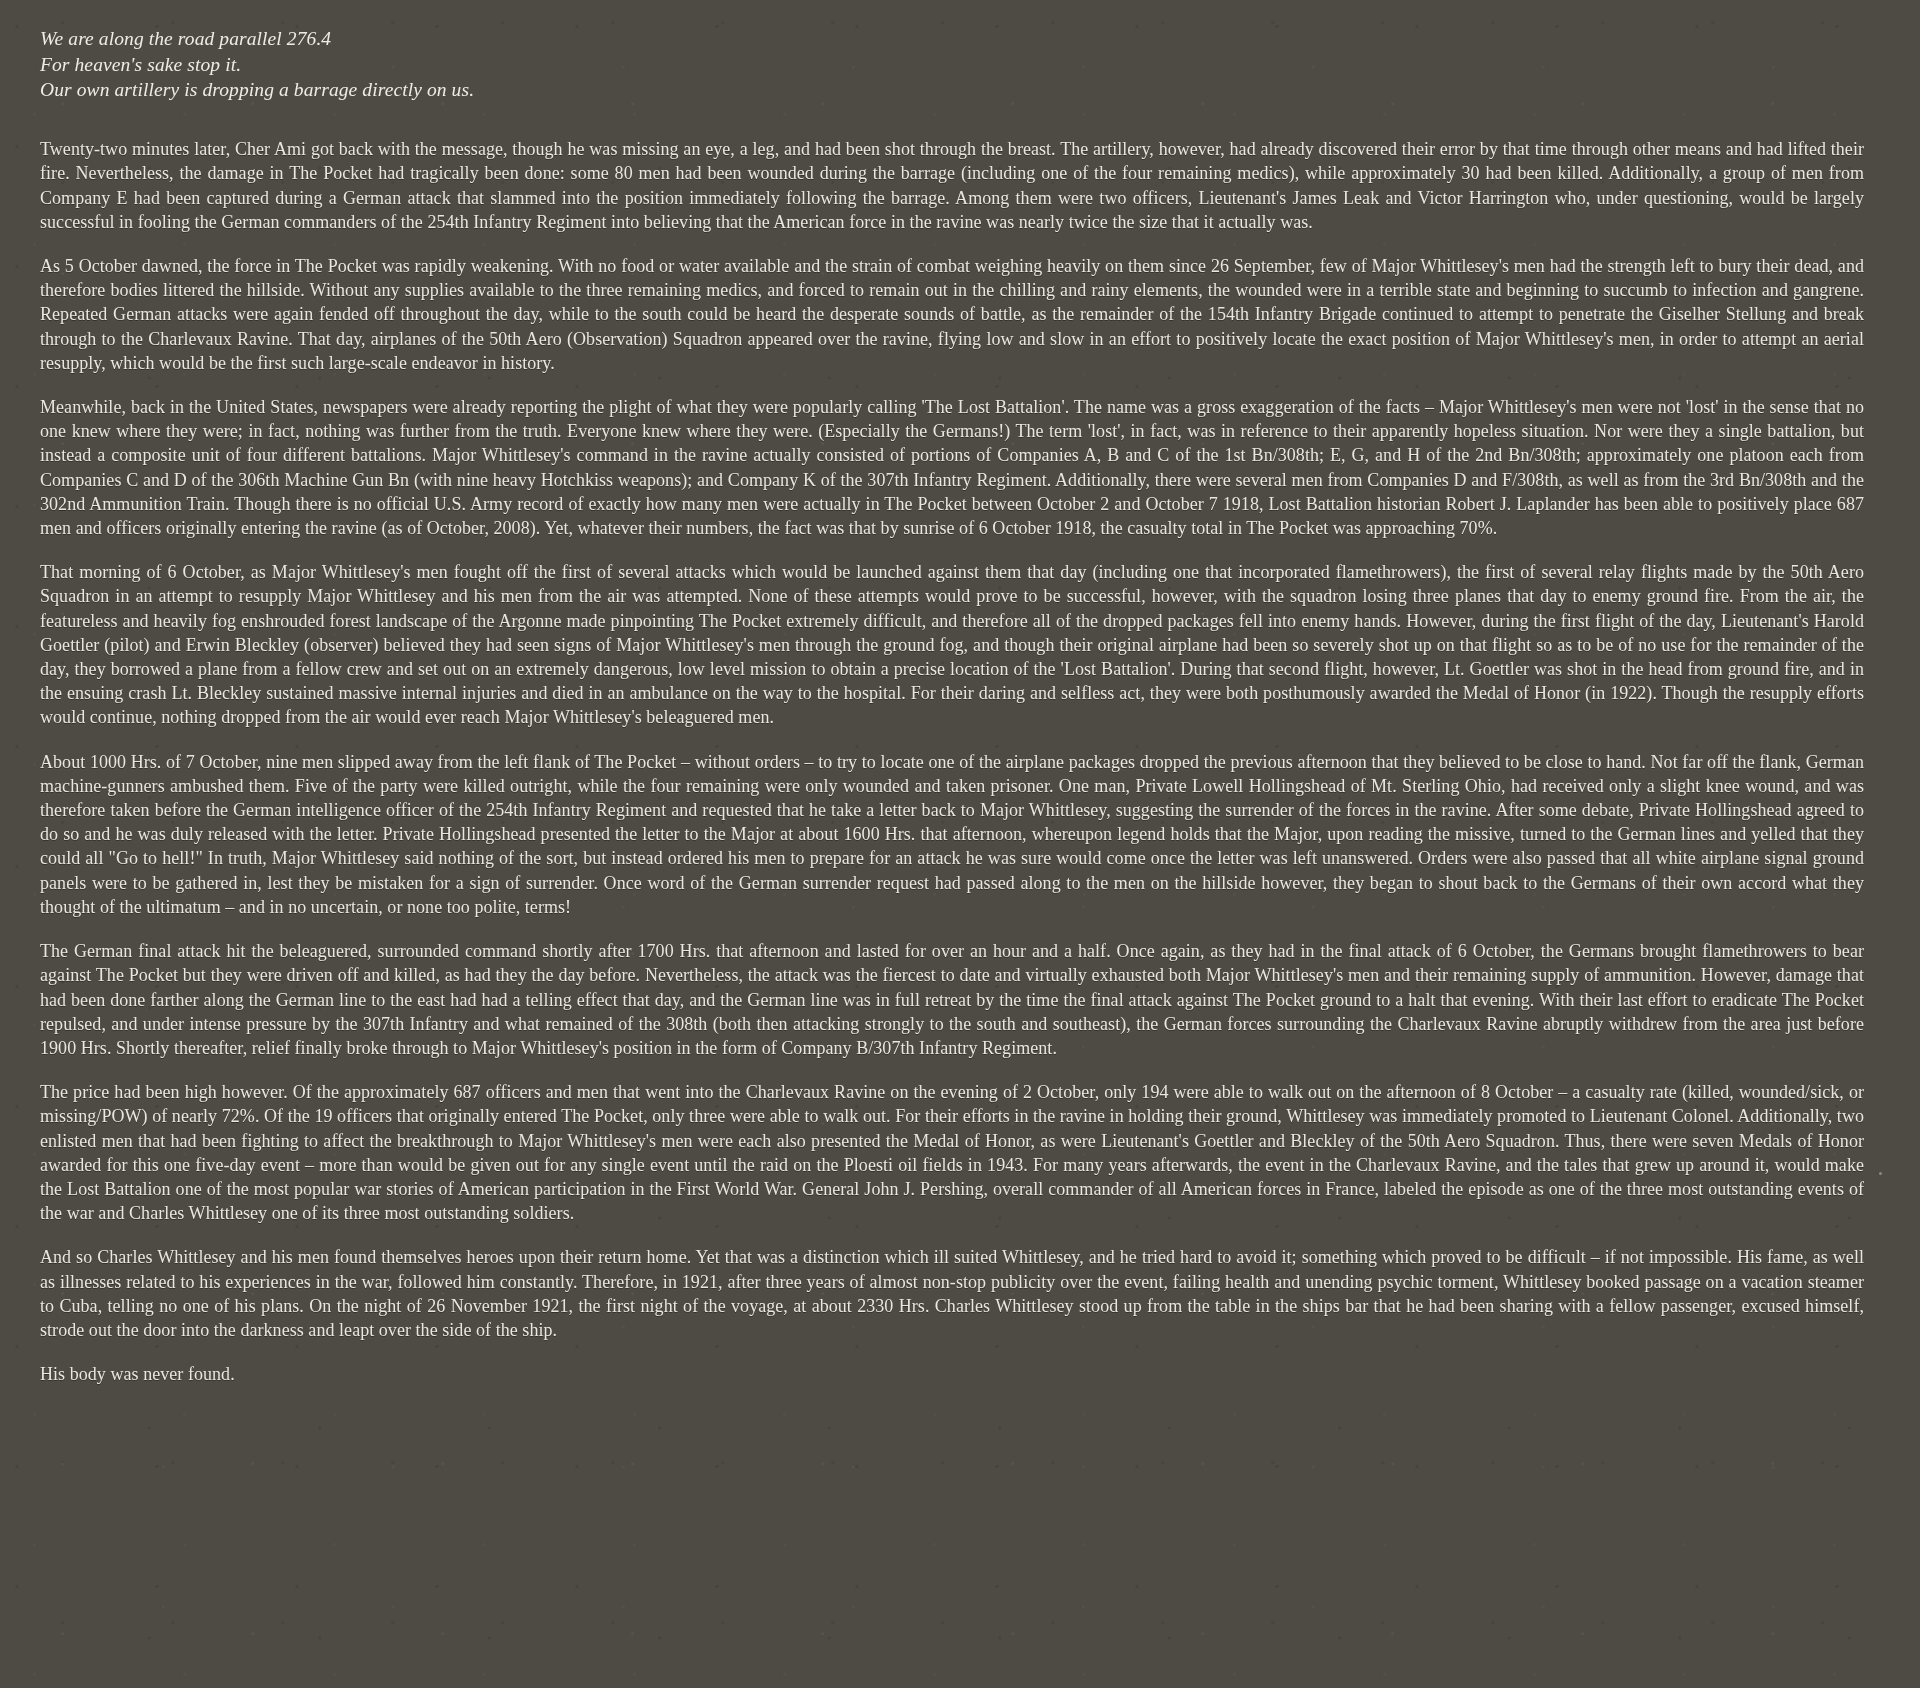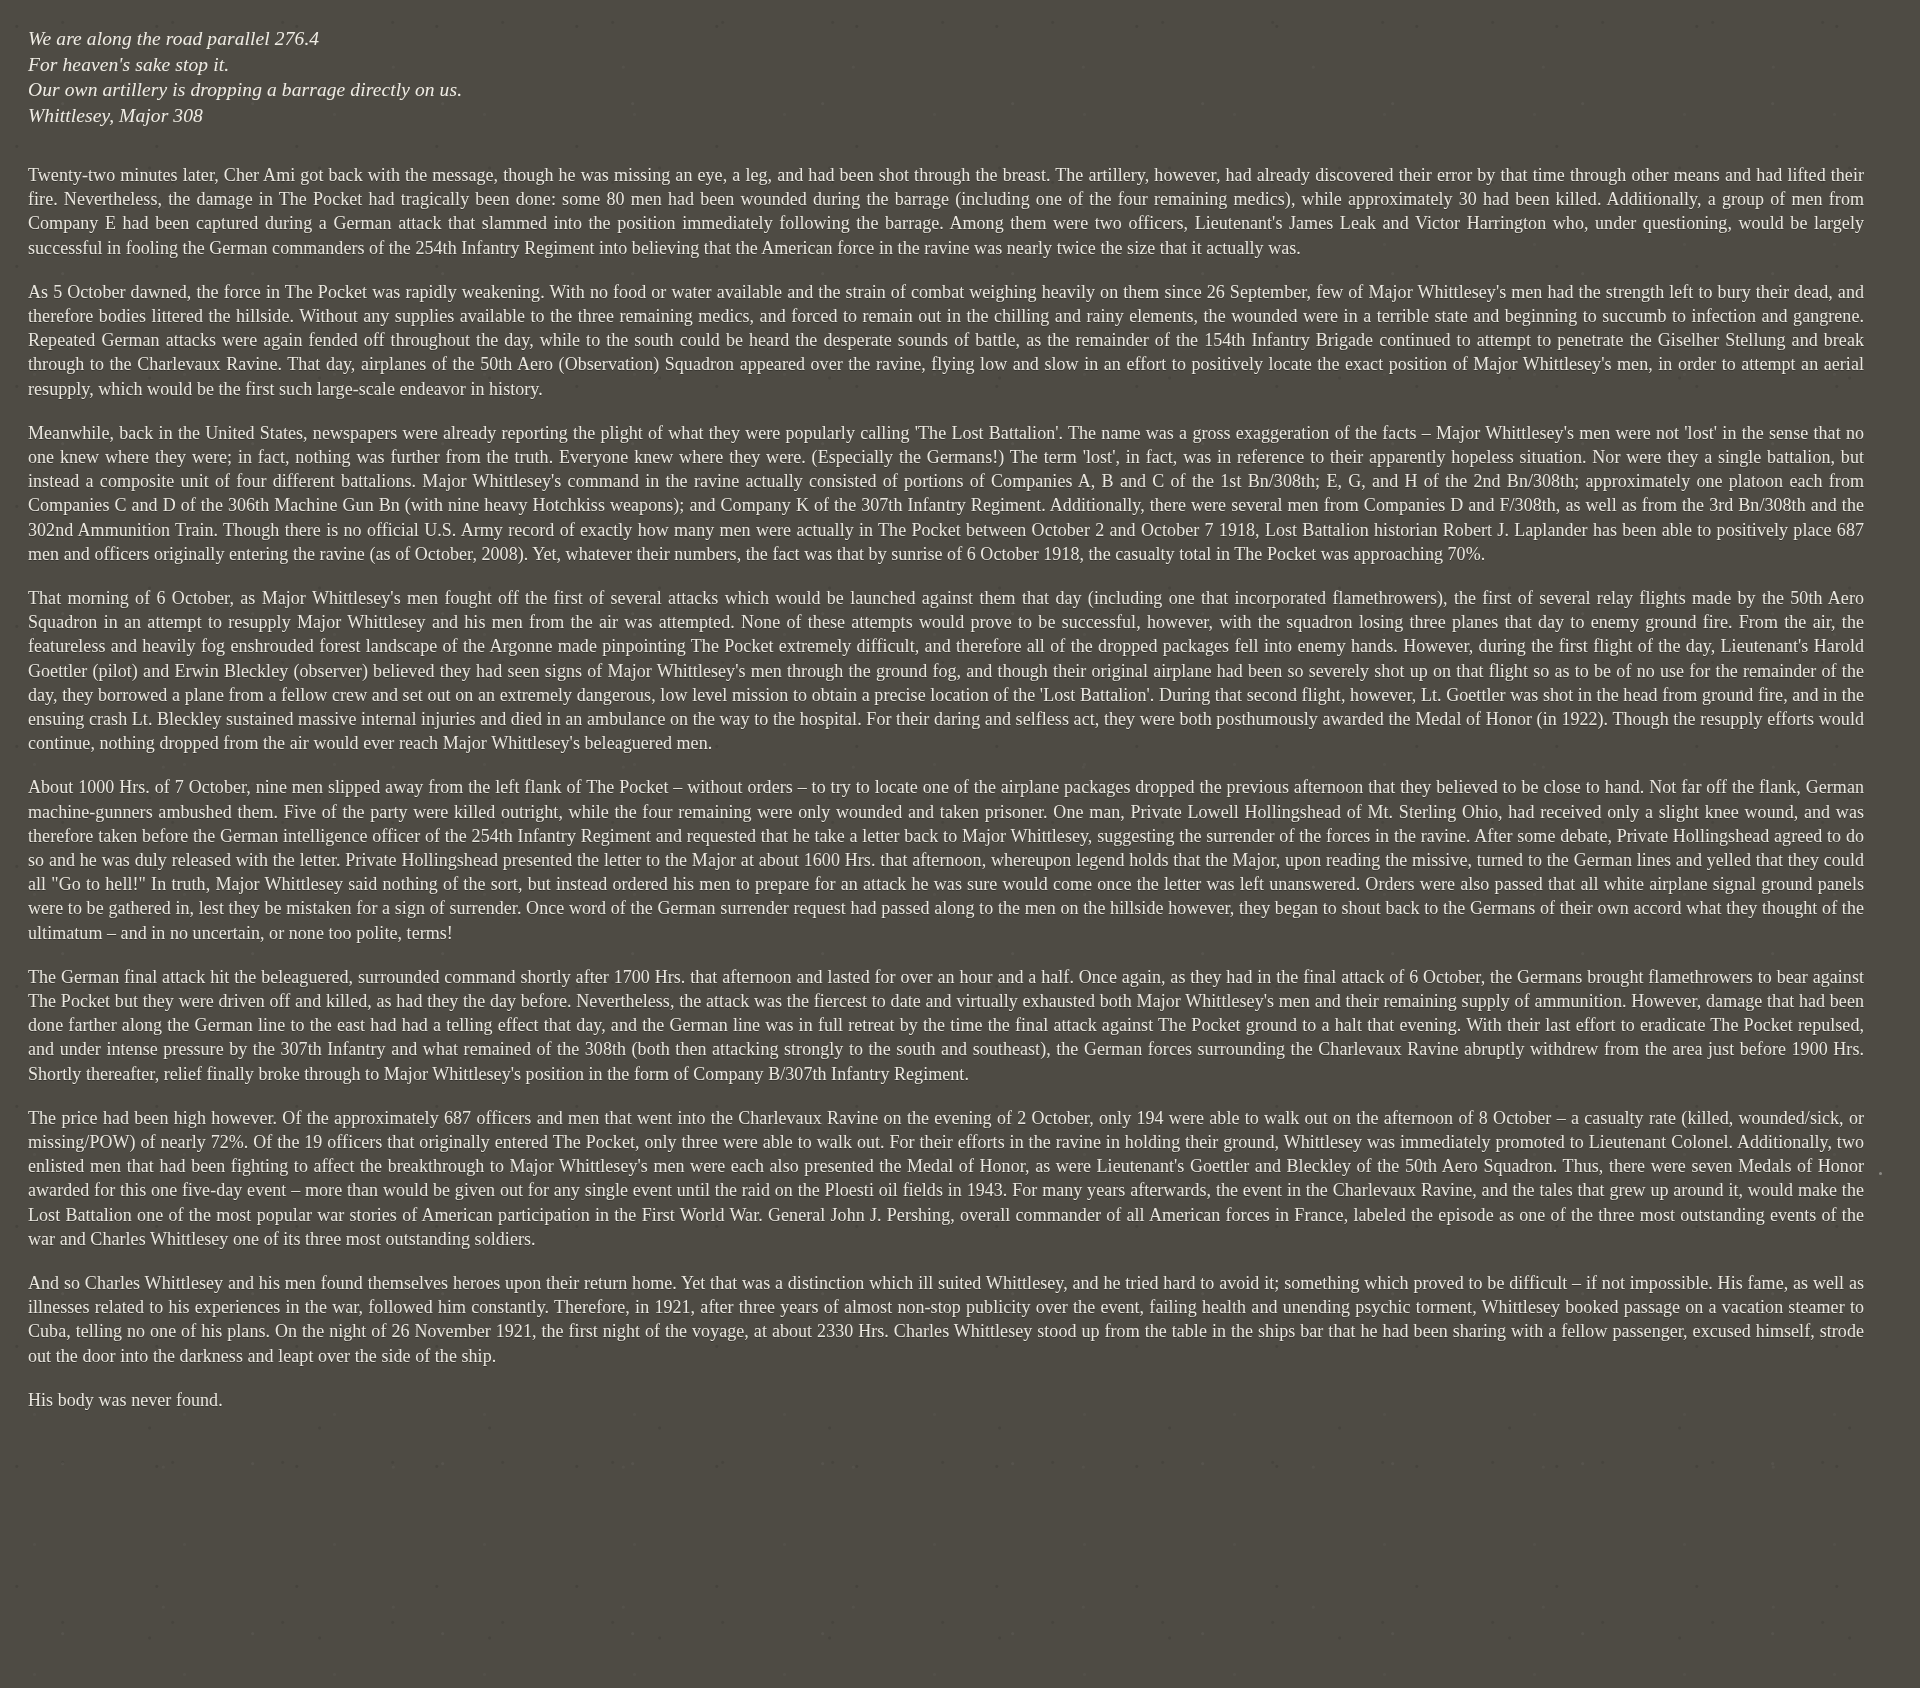--- a/index.html
+++ b/index.html
@@ -12,21 +12,21 @@
     height: 1688px;
     overflow: hidden;
     font-family: "Liberation Serif", serif;
     color: #e8e6e0;
   }
   .plaque {
     position: relative;
     width: 1920px;
     height: 1688px;
     box-sizing: border-box;
-    padding: 26px 56px 20px 28px;
+    padding: 26px 56px 20px 40px;
     background:
       radial-gradient(circle at 18% 12%, rgba(255,255,255,0.045), rgba(255,255,255,0) 38%),
       radial-gradient(circle at 78% 70%, rgba(255,255,255,0.035), rgba(255,255,255,0) 42%),
       radial-gradient(circle at 46% 95%, rgba(0,0,0,0.10), rgba(0,0,0,0) 45%),
       linear-gradient(160deg, #56524b 0%, #4d4a43 30%, #474views 55%, #474339 100%);
     background-color: #4e4b44;
   }
   .grain {
     position: absolute;
     inset: 0;
@@ -79,21 +79,20 @@
 
   <div class="speck" style="left:1740px;top:690px;width:3px;height:3px;"></div>
   <div class="speck" style="left:1762px;top:668px;width:2px;height:2px;"></div>
   <div class="speck" style="left:1879px;top:1172px;width:3px;height:3px;"></div>
   <div class="speck" style="left:300px;top:455px;width:2px;height:2px;background:rgba(0,0,0,0.35);"></div>
 
   <div class="message">
     <div>We are along the road parallel 276.4</div>
     <div>For heaven's sake stop it.</div>
     <div>Our own artillery is dropping a barrage directly on us.</div>
-    <div>Whittlesey, Major 308</div>
   </div>
 
   <div class="body-text">
     <p class="para">Twenty-two minutes later, Cher Ami got back with the message, though he was missing an eye, a leg, and had been shot through the breast. The artillery, however, had already discovered their error by that time through other means and had lifted their fire. Nevertheless, the damage in The Pocket had tragically been done: some 80 men had been wounded during the barrage (including one of the four remaining medics), while approximately 30 had been killed. Additionally, a group of men from Company E had been captured during a German attack that slammed into the position immediately following the barrage. Among them were two officers, Lieutenant's James Leak and Victor Harrington who, under questioning, would be largely successful in fooling the German commanders of the 254th Infantry Regiment into believing that the American force in the ravine was nearly twice the size that it actually was.</p>
     <p class="para">As 5 October dawned, the force in The Pocket was rapidly weakening. With no food or water available and the strain of combat weighing heavily on them since 26 September, few of Major Whittlesey's men had the strength left to bury their dead, and therefore bodies littered the hillside. Without any supplies available to the three remaining medics, and forced to remain out in the chilling and rainy elements, the wounded were in a terrible state and beginning to succumb to infection and gangrene. Repeated German attacks were again fended off throughout the day, while to the south could be heard the desperate sounds of battle, as the remainder of the 154th Infantry Brigade continued to attempt to penetrate the Giselher Stellung and break through to the Charlevaux Ravine. That day, airplanes of the 50th Aero (Observation) Squadron appeared over the ravine, flying low and slow in an effort to positively locate the exact position of Major Whittlesey's men, in order to attempt an aerial resupply, which would be the first such large-scale endeavor in history.</p>
     <p class="para">Meanwhile, back in the United States, newspapers were already reporting the plight of what they were popularly calling 'The Lost Battalion'. The name was a gross exaggeration of the facts – Major Whittlesey's men were not 'lost' in the sense that no one knew where they were; in fact, nothing was further from the truth. Everyone knew where they were. (Especially the Germans!) The term 'lost', in fact, was in reference to their apparently hopeless situation. Nor were they a single battalion, but instead a composite unit of four different battalions. Major Whittlesey's command in the ravine actually consisted of portions of Companies A, B and C of the 1st Bn/308th; E, G, and H of the 2nd Bn/308th; approximately one platoon each from Companies C and D of the 306th Machine Gun Bn (with nine heavy Hotchkiss weapons); and Company K of the 307th Infantry Regiment. Additionally, there were several men from Companies D and F/308th, as well as from the 3rd Bn/308th and the 302nd Ammunition Train. Though there is no official U.S. Army record of exactly how many men were actually in The Pocket between October 2 and October 7 1918, Lost Battalion historian Robert J. Laplander has been able to positively place 687 men and officers originally entering the ravine (as of October, 2008). Yet, whatever their numbers, the fact was that by sunrise of 6 October 1918, the casualty total in The Pocket was approaching 70%.</p>
     <p class="para">That morning of 6 October, as Major Whittlesey's men fought off the first of several attacks which would be launched against them that day (including one that incorporated flamethrowers), the first of several relay flights made by the 50th Aero Squadron in an attempt to resupply Major Whittlesey and his men from the air was attempted. None of these attempts would prove to be successful, however, with the squadron losing three planes that day to enemy ground fire. From the air, the featureless and heavily fog enshrouded forest landscape of the Argonne made pinpointing The Pocket extremely difficult, and therefore all of the dropped packages fell into enemy hands. However, during the first flight of the day, Lieutenant's Harold Goettler (pilot) and Erwin Bleckley (observer) believed they had seen signs of Major Whittlesey's men through the ground fog, and though their original airplane had been so severely shot up on that flight so as to be of no use for the remainder of the day, they borrowed a plane from a fellow crew and set out on an extremely dangerous, low level mission to obtain a precise location of the 'Lost Battalion'. During that second flight, however, Lt. Goettler was shot in the head from ground fire, and in the ensuing crash Lt. Bleckley sustained massive internal injuries and died in an ambulance on the way to the hospital. For their daring and selfless act, they were both posthumously awarded the Medal of Honor (in 1922). Though the resupply efforts would continue, nothing dropped from the air would ever reach Major Whittlesey's beleaguered men.</p>
     <p class="para">About 1000 Hrs. of 7 October, nine men slipped away from the left flank of The Pocket – without orders – to try to locate one of the airplane packages dropped the previous afternoon that they believed to be close to hand. Not far off the flank, German machine-gunners ambushed them. Five of the party were killed outright, while the four remaining were only wounded and taken prisoner. One man, Private Lowell Hollingshead of Mt. Sterling Ohio, had received only a slight knee wound, and was therefore taken before the German intelligence officer of the 254th Infantry Regiment and requested that he take a letter back to Major Whittlesey, suggesting the surrender of the forces in the ravine. After some debate, Private Hollingshead agreed to do so and he was duly released with the letter. Private Hollingshead presented the letter to the Major at about 1600 Hrs. that afternoon, whereupon legend holds that the Major, upon reading the missive, turned to the German lines and yelled that they could all "Go to hell!" In truth, Major Whittlesey said nothing of the sort, but instead ordered his men to prepare for an attack he was sure would come once the letter was left unanswered. Orders were also passed that all white airplane signal ground panels were to be gathered in, lest they be mistaken for a sign of surrender. Once word of the German surrender request had passed along to the men on the hillside however, they began to shout back to the Germans of their own accord what they thought of the ultimatum – and in no uncertain, or none too polite, terms!</p>
     <p class="para">The German final attack hit the beleaguered, surrounded command shortly after 1700 Hrs. that afternoon and lasted for over an hour and a half. Once again, as they had in the final attack of 6 October, the Germans brought flamethrowers to bear against The Pocket but they were driven off and killed, as had they the day before. Nevertheless, the attack was the fiercest to date and virtually exhausted both Major Whittlesey's men and their remaining supply of ammunition. However, damage that had been done farther along the German line to the east had had a telling effect that day, and the German line was in full retreat by the time the final attack against The Pocket ground to a halt that evening. With their last effort to eradicate The Pocket repulsed, and under intense pressure by the 307th Infantry and what remained of the 308th (both then attacking strongly to the south and southeast), the German forces surrounding the Charlevaux Ravine abruptly withdrew from the area just before 1900 Hrs. Shortly thereafter, relief finally broke through to Major Whittlesey's position in the form of Company B/307th Infantry Regiment.</p>
     <p class="para">The price had been high however. Of the approximately 687 officers and men that went into the Charlevaux Ravine on the evening of 2 October, only 194 were able to walk out on the afternoon of 8 October – a casualty rate (killed, wounded/sick, or missing/POW) of nearly 72%. Of the 19 officers that originally entered The Pocket, only three were able to walk out. For their efforts in the ravine in holding their ground, Whittlesey was immediately promoted to Lieutenant Colonel. Additionally, two enlisted men that had been fighting to affect the breakthrough to Major Whittlesey's men were each also presented the Medal of Honor, as were Lieutenant's Goettler and Bleckley of the 50th Aero Squadron. Thus, there were seven Medals of Honor awarded for this one five-day event – more than would be given out for any single event until the raid on the Ploesti oil fields in 1943. For many years afterwards, the event in the Charlevaux Ravine, and the tales that grew up around it, would make the Lost Battalion one of the most popular war stories of American participation in the First World War. General John J. Pershing, overall commander of all American forces in France, labeled the episode as one of the three most outstanding events of the war and Charles Whittlesey one of its three most outstanding soldiers.</p>

